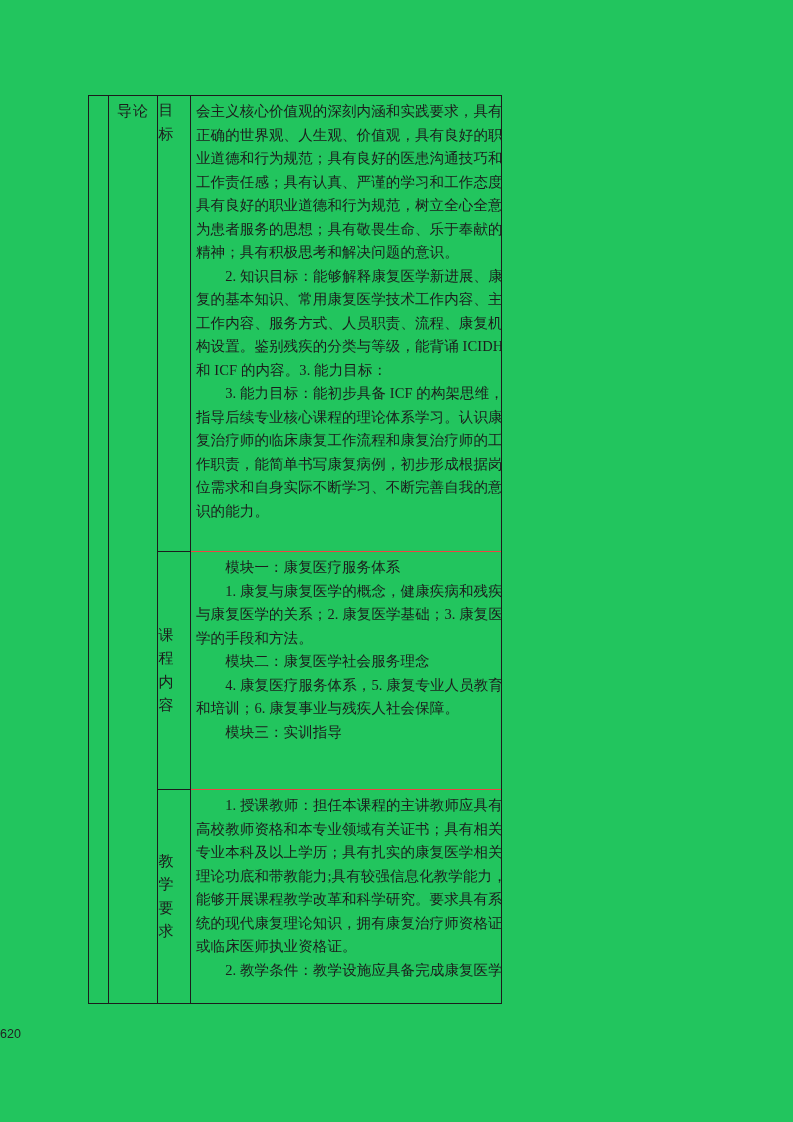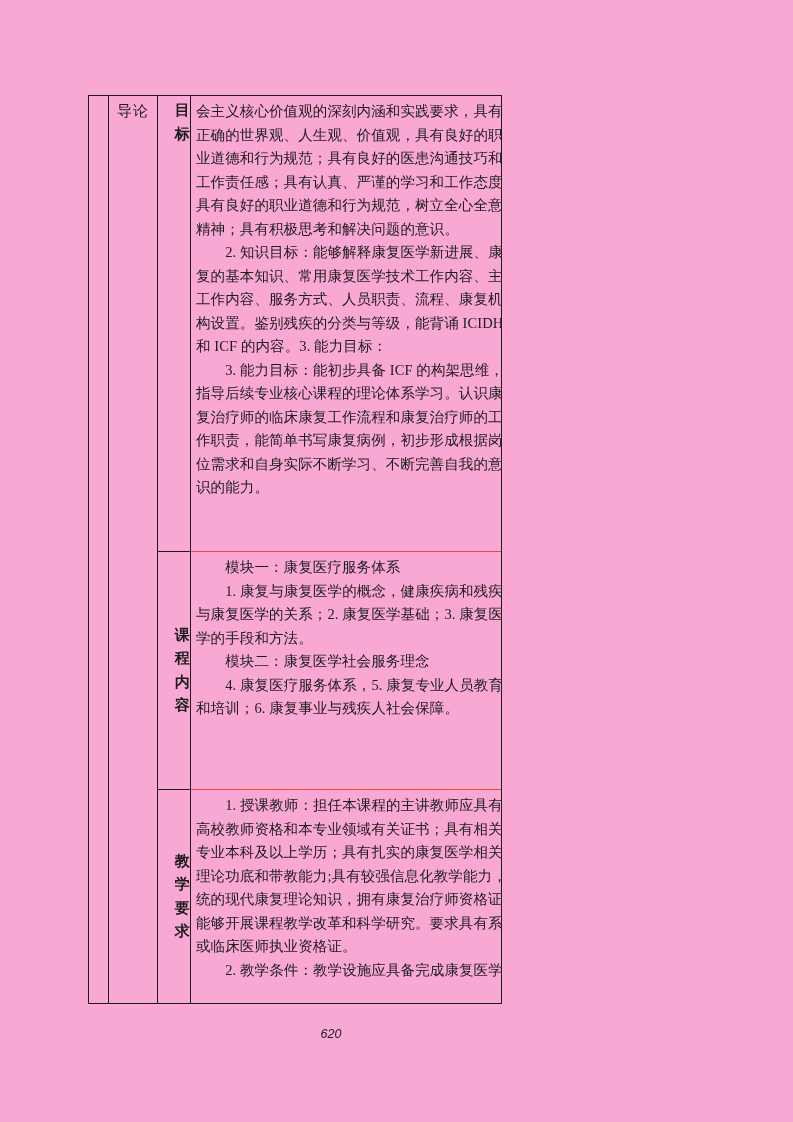--- a/index.html
+++ b/index.html
@@ -6,21 +6,21 @@
   html, body {
     width: 793px; height: 1122px;
     background: #ffffff;
     font-family: "Liberation Serif", "DejaVu Serif", serif;
     color: #1c1c1c;
     overflow: hidden;
   }
   .page {
     position: relative;
     width: 793px; height: 1122px;
-    background: #f9a8d4;
+    background: #22c55e;
   }
   .doc-table {
     position: absolute;
     left: 88px; top: 95px;
     width: 414px; height: 909px;
     display: grid;
     grid-template-columns: 20px 49px 33px 1fr;
     grid-template-rows: 456px 238px 1fr;
     border: 1px solid #1c1c1c;
   }
@@ -35,21 +35,21 @@
     display: flex; justify-content: center; align-items: flex-start;
     padding-top: 4px;
   }
   .course-name {
     font-size: 15px; line-height: 22px; letter-spacing: 1px;
   }
   .label-cell {
     grid-column: 3;
     border-right: 1px solid #1c1c1c;
     border-bottom: 1px solid #1c1c1c;
-    display: flex; justify-content: flex-end; font-weight: bold;
+    display: flex; justify-content: flex-start;
   }
   .content-cell {
     grid-column: 4;
     border-bottom: 1px solid #ef4444;
     padding: 4px 2px 0 5px;
   }
   .r1 { grid-row: 1; }
   .r2 { grid-row: 2; }
   .r3 { grid-row: 3; border-bottom: none; }
   .label-cell.r1 { align-items: flex-start; padding-top: 3px; }
@@ -64,25 +64,23 @@
   .content-line {
     font-size: 14.5px;
     line-height: 23.5px;
     white-space: pre;
     letter-spacing: 0.1px;
   }
   .page-number {
     position: absolute;
     left: 0; top: 1027px;
     width: 662px;
-    text-align: center;
     font-family: "Liberation Sans", "DejaVu Sans", sans-serif;
     font-size: 12.5px;
     color: #222222;
-    font-style: italic;
   }
 </style>
 </head>
 <body>
 
 <div class="page">
 
   <div class="doc-table">
 
     <div class="cell col-spacer"></div>
@@ -93,20 +91,21 @@
 
     <div class="cell label-cell r1">
       <div class="v-label">目标</div>
     </div>
     <div class="cell content-cell r1">
         <div class="content-line">会主义核心价值观的深刻内涵和实践要求，具有</div>
         <div class="content-line">正确的世界观、人生观、价值观，具有良好的职</div>
         <div class="content-line">业道德和行为规范；具有良好的医患沟通技巧和</div>
         <div class="content-line">工作责任感；具有认真、严谨的学习和工作态度；</div>
         <div class="content-line">具有良好的职业道德和行为规范，树立全心全意</div>
+        <div class="content-line">为患者服务的思想；具有敬畏生命、乐于奉献的</div>
         <div class="content-line">精神；具有积极思考和解决问题的意识。</div>
         <div class="content-line">　　2. 知识目标：能够解释康复医学新进展、康</div>
         <div class="content-line">复的基本知识、常用康复医学技术工作内容、主</div>
         <div class="content-line">工作内容、服务方式、人员职责、流程、康复机</div>
         <div class="content-line">构设置。鉴别残疾的分类与等级，能背诵 ICIDH</div>
         <div class="content-line">和 ICF 的内容。3. 能力目标：</div>
         <div class="content-line">　　3. 能力目标：能初步具备 ICF 的构架思维，</div>
         <div class="content-line">指导后续专业核心课程的理论体系学习。认识康</div>
         <div class="content-line">复治疗师的临床康复工作流程和康复治疗师的工</div>
         <div class="content-line">作职责，能简单书写康复病例，初步形成根据岗</div>
@@ -118,32 +117,33 @@
       <div class="v-label">课程内容</div>
     </div>
     <div class="cell content-cell r2">
         <div class="content-line">　　模块一：康复医疗服务体系</div>
         <div class="content-line">　　1. 康复与康复医学的概念，健康疾病和残疾</div>
         <div class="content-line">与康复医学的关系；2. 康复医学基础；3. 康复医</div>
         <div class="content-line">学的手段和方法。</div>
         <div class="content-line">　　模块二：康复医学社会服务理念</div>
         <div class="content-line">　　4. 康复医疗服务体系，5. 康复专业人员教育</div>
         <div class="content-line">和培训；6. 康复事业与残疾人社会保障。</div>
+        <div class="content-line">　　模块三：实训指导</div>
       </div>
 
     <div class="cell label-cell r3">
       <div class="v-label">教学要求</div>
     </div>
     <div class="cell content-cell r3">
         <div class="content-line">　　1. 授课教师：担任本课程的主讲教师应具有</div>
         <div class="content-line">高校教师资格和本专业领域有关证书；具有相关</div>
         <div class="content-line">专业本科及以上学历；具有扎实的康复医学相关</div>
         <div class="content-line">理论功底和带教能力;具有较强信息化教学能力，</div>
+        <div class="content-line">能够开展课程教学改革和科学研究。要求具有系</div>
         <div class="content-line">统的现代康复理论知识，拥有康复治疗师资格证</div>
-        <div class="content-line">能够开展课程教学改革和科学研究。要求具有系</div>
         <div class="content-line">或临床医师执业资格证。</div>
         <div class="content-line">　　2. 教学条件：教学设施应具备完成康复医学</div>
       </div>
 
   </div>
 
   <div class="page-number">620</div>
 
 </div>
 

